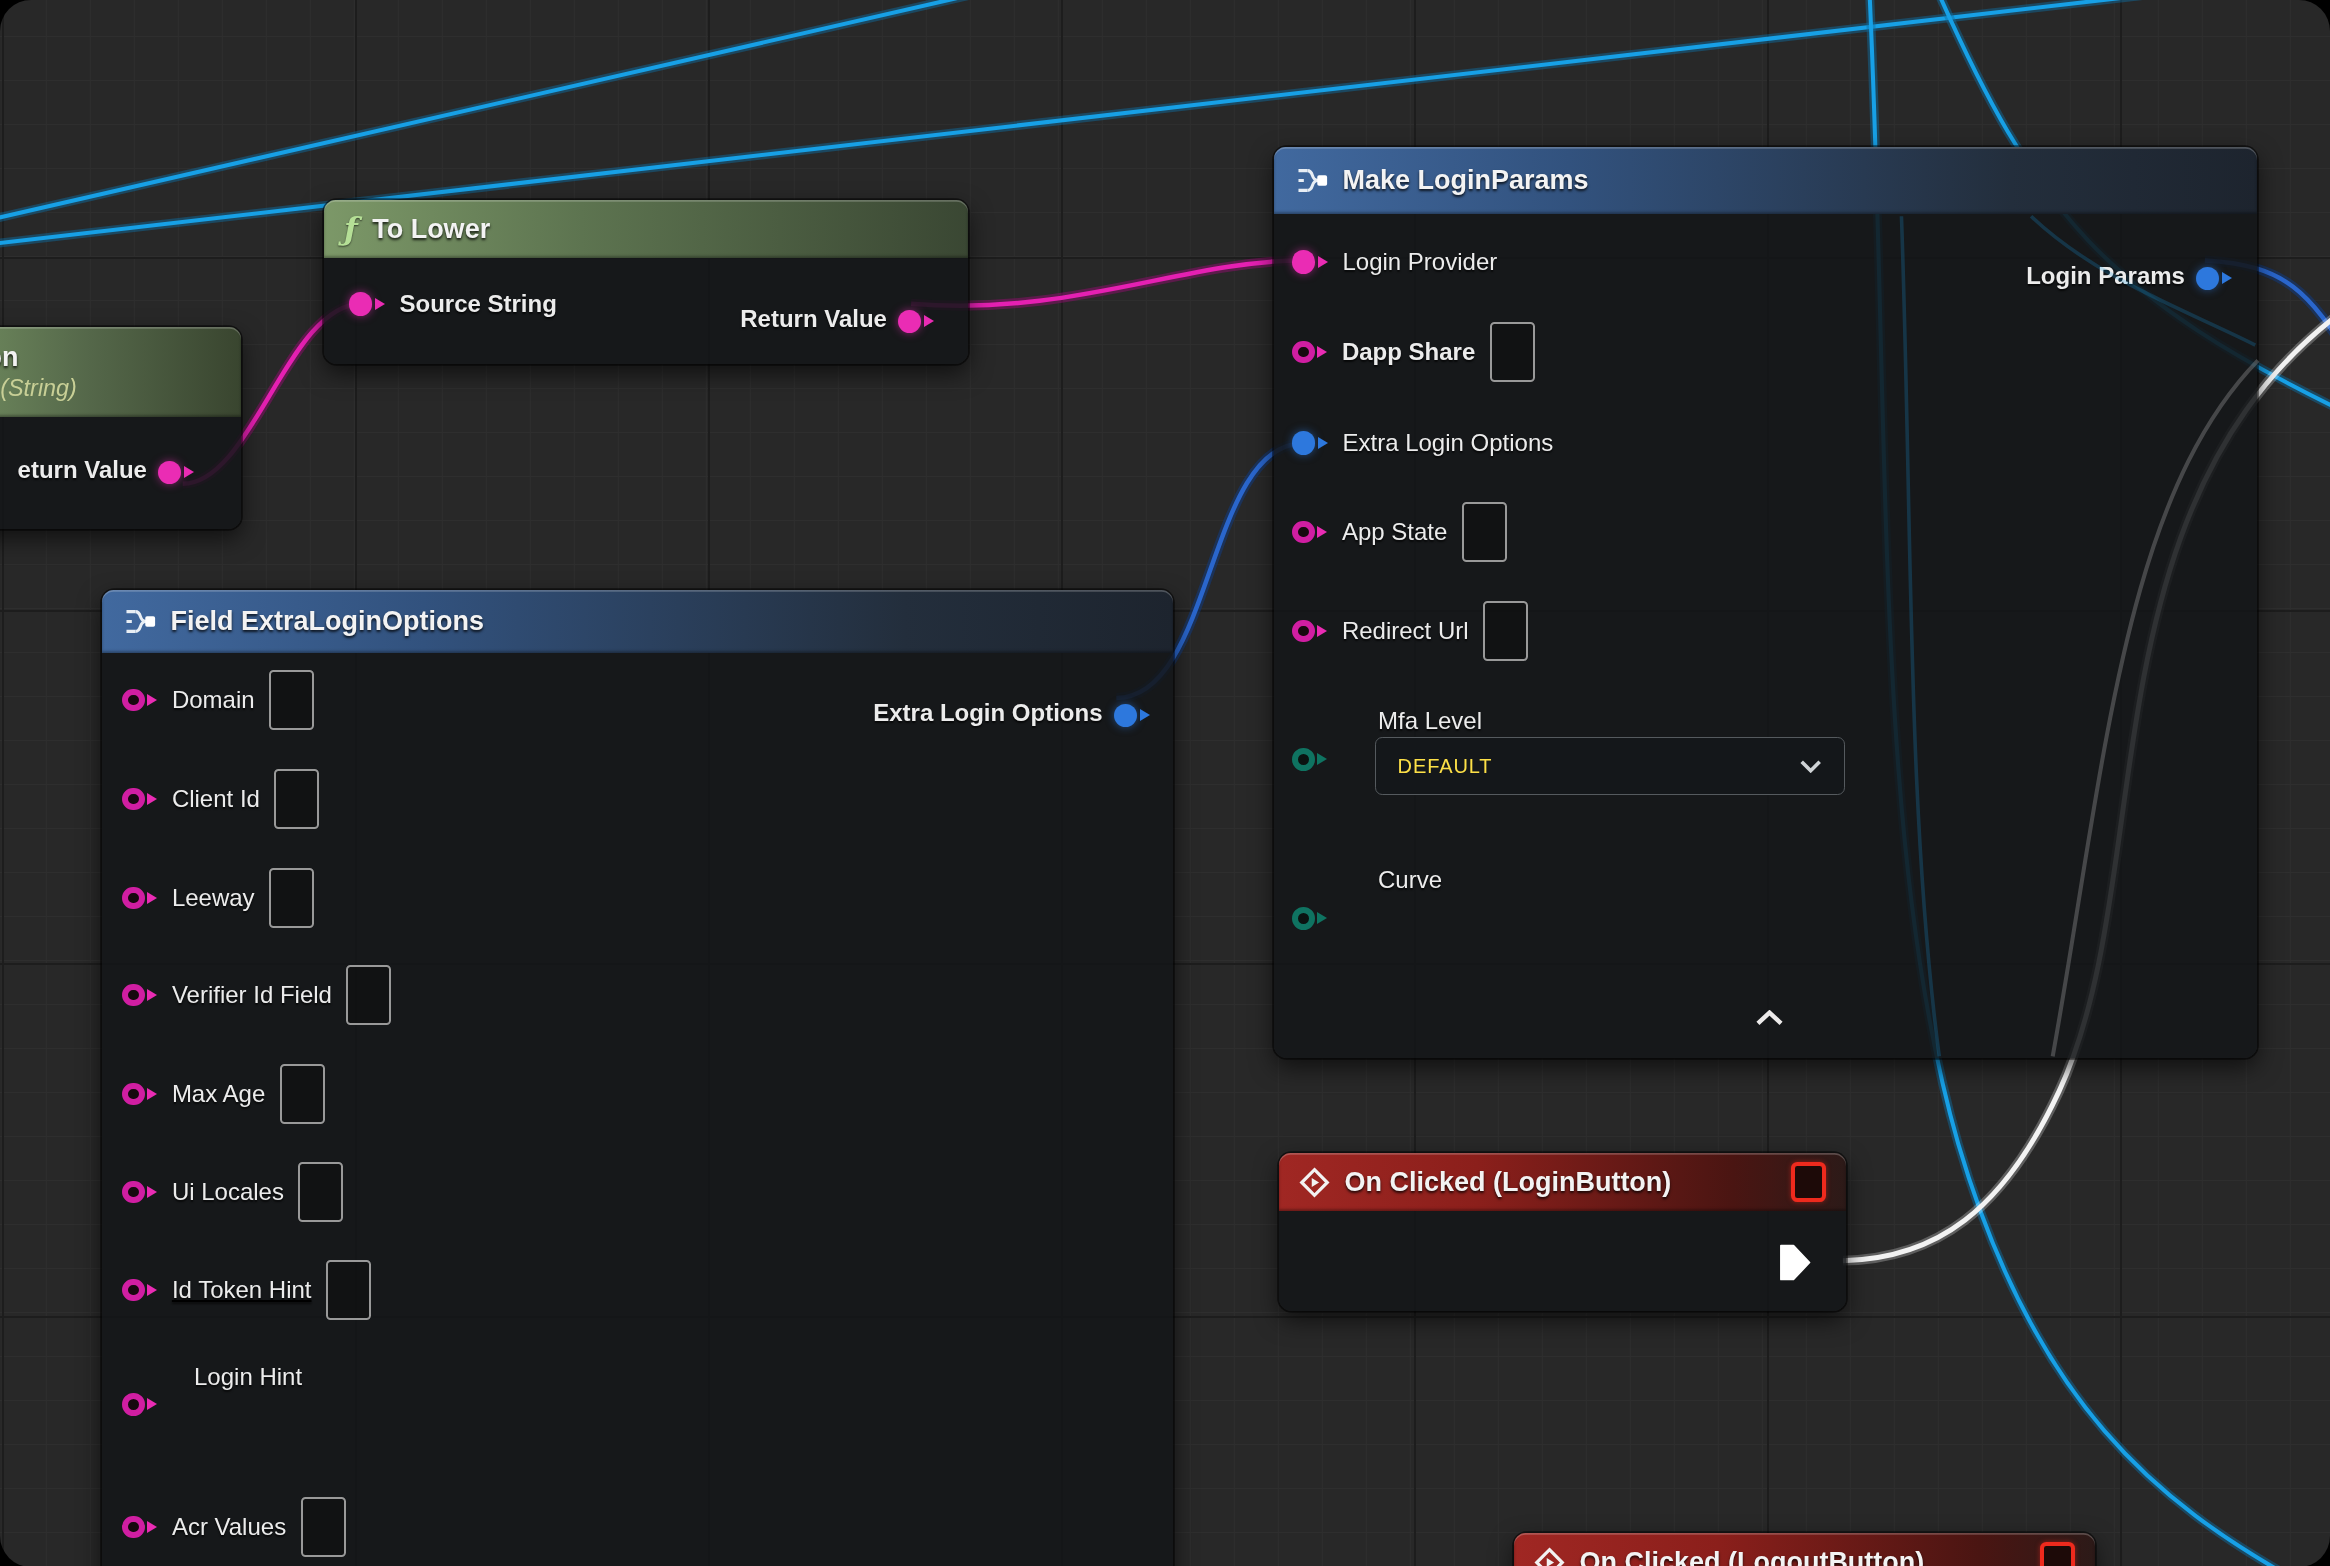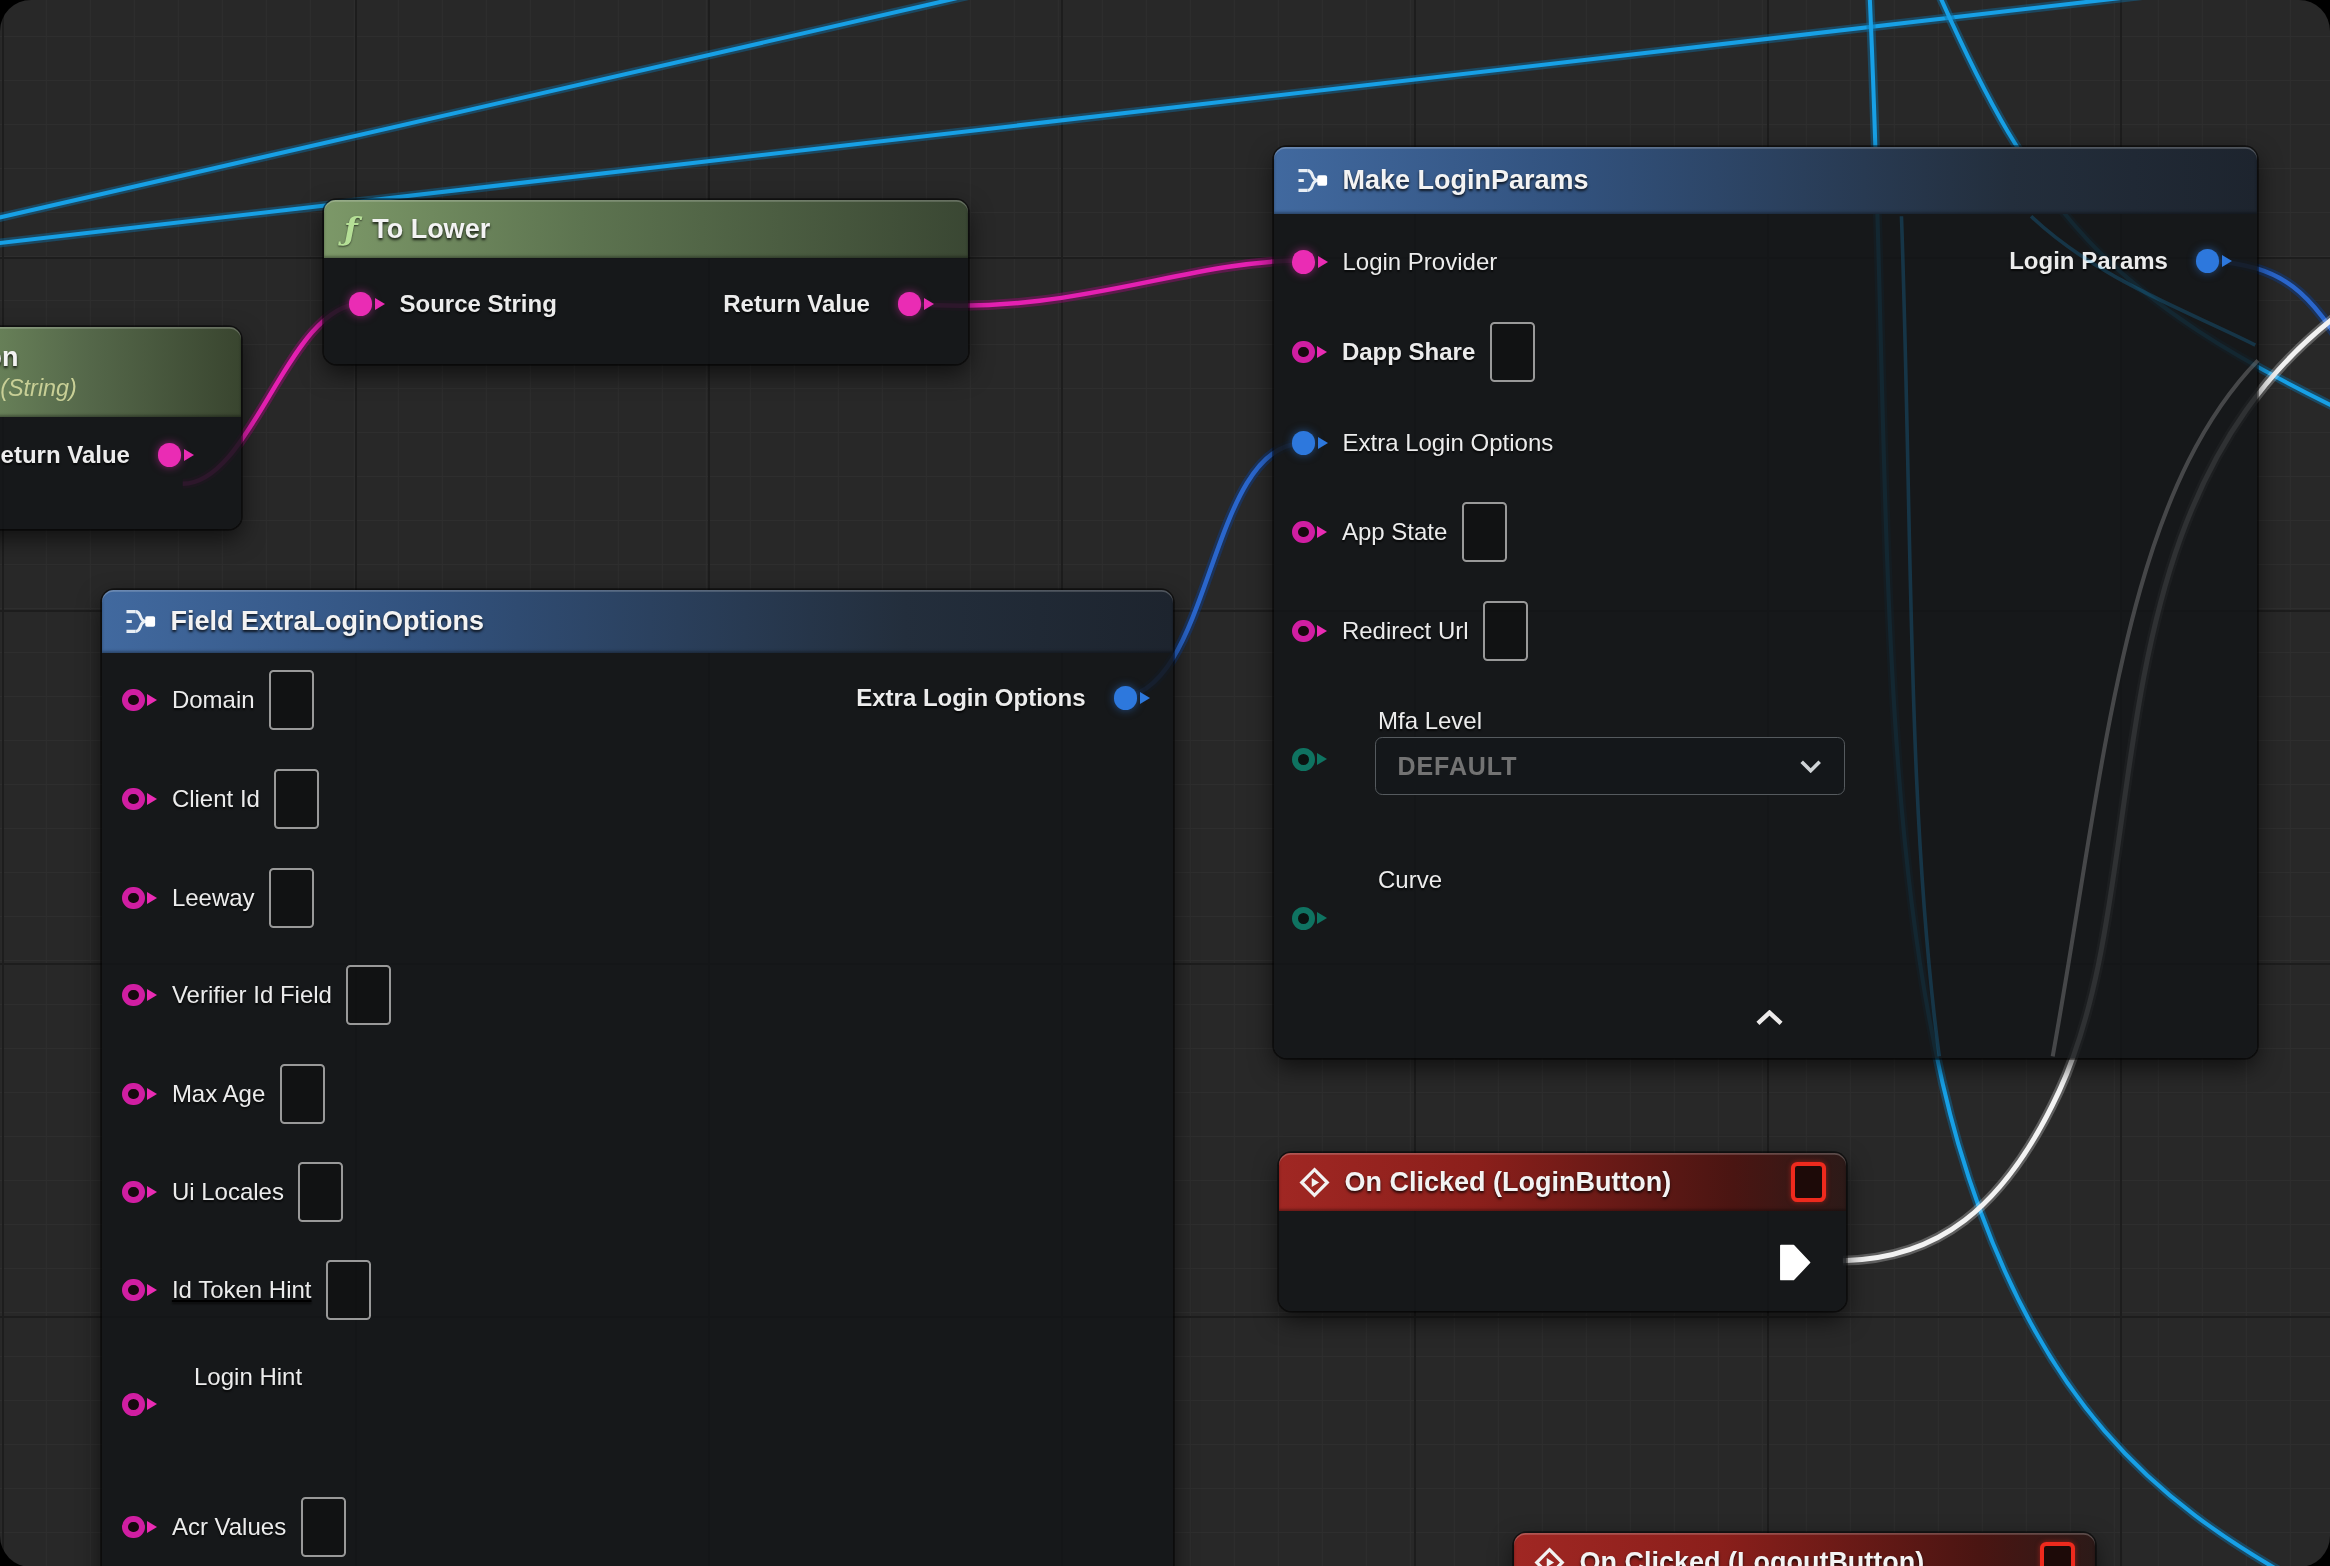--- a/index.html
+++ b/index.html
@@ -38,23 +38,23 @@
   .pin.magenta.hollow .dot{background:#17090f;border:6.3px solid #d01ea2;width:10.8px;height:10.8px;}
   .pin.blue.filled .dot{background:#2d78dd;box-shadow:0 0 9px rgba(45,120,221,.55);}
   .pin.blue .nub{border-left-color:#2d78dd;}
   .pin.teal.hollow .dot{background:#0b1311;border:6.3px solid #0f7361;width:10.8px;height:10.8px;}
   .pin.teal .nub{border-left-color:#0f7361;}
   .txtbox{width:41px;height:56px;border:2.7px solid #999;border-radius:4.5px;background:rgba(10,10,10,.4);flex:0 0 auto;}
   .txtbox.wide{width:281px;height:47px;border-color:#c4c4c4;display:flex;align-items:center;padding-left:12.6px;}
   .txtbox-text{color:#dcdcdc;font-size:26px;white-space:nowrap;}
   .dropdown{position:absolute;width:425px;height:56px;border:1.8px solid #555a5e;border-radius:7.2px;
     background:#14171a;display:flex;align-items:center;justify-content:space-between;padding:0 21.6px;}
-  .dropdown-value{color:#737373;font-size:25px;letter-spacing:0.9px;font-weight:bold;}
+  .dropdown-value{color:#fde047;font-size:20px;letter-spacing:0.9px;}
   .block-label{position:absolute;color:#ececec;font-size:24px;text-shadow:0 1.8px 1.8px rgba(0,0,0,.7);white-space:nowrap;}
-  .out-row{position:absolute;display:flex;align-items:center;gap:28px;height:58px;}
+  .out-row{position:absolute;display:flex;align-items:flex-end;gap:11px;height:58px;}
   .redbox{width:27px;height:32px;border:4.5px solid #ee2a1d;border-radius:6.3px;background:#1d0a08;box-shadow:0 0 5.4px rgba(238,42,29,.5);flex:0 0 auto;}
   .hdr-icon{flex:0 0 auto;display:flex;align-items:center;}
   .f-icon{font-family:"DejaVu Serif",serif;font-style:italic;font-weight:bold;color:#b5df96;font-size:32px;line-height:1;text-shadow:0 0.9px 1.8px rgba(0,0,0,.6);}
   .exec-pin{position:absolute;}
   .collapse{position:absolute;}
 </style>
 </head>
 <body>
 
 <div class="screen">

